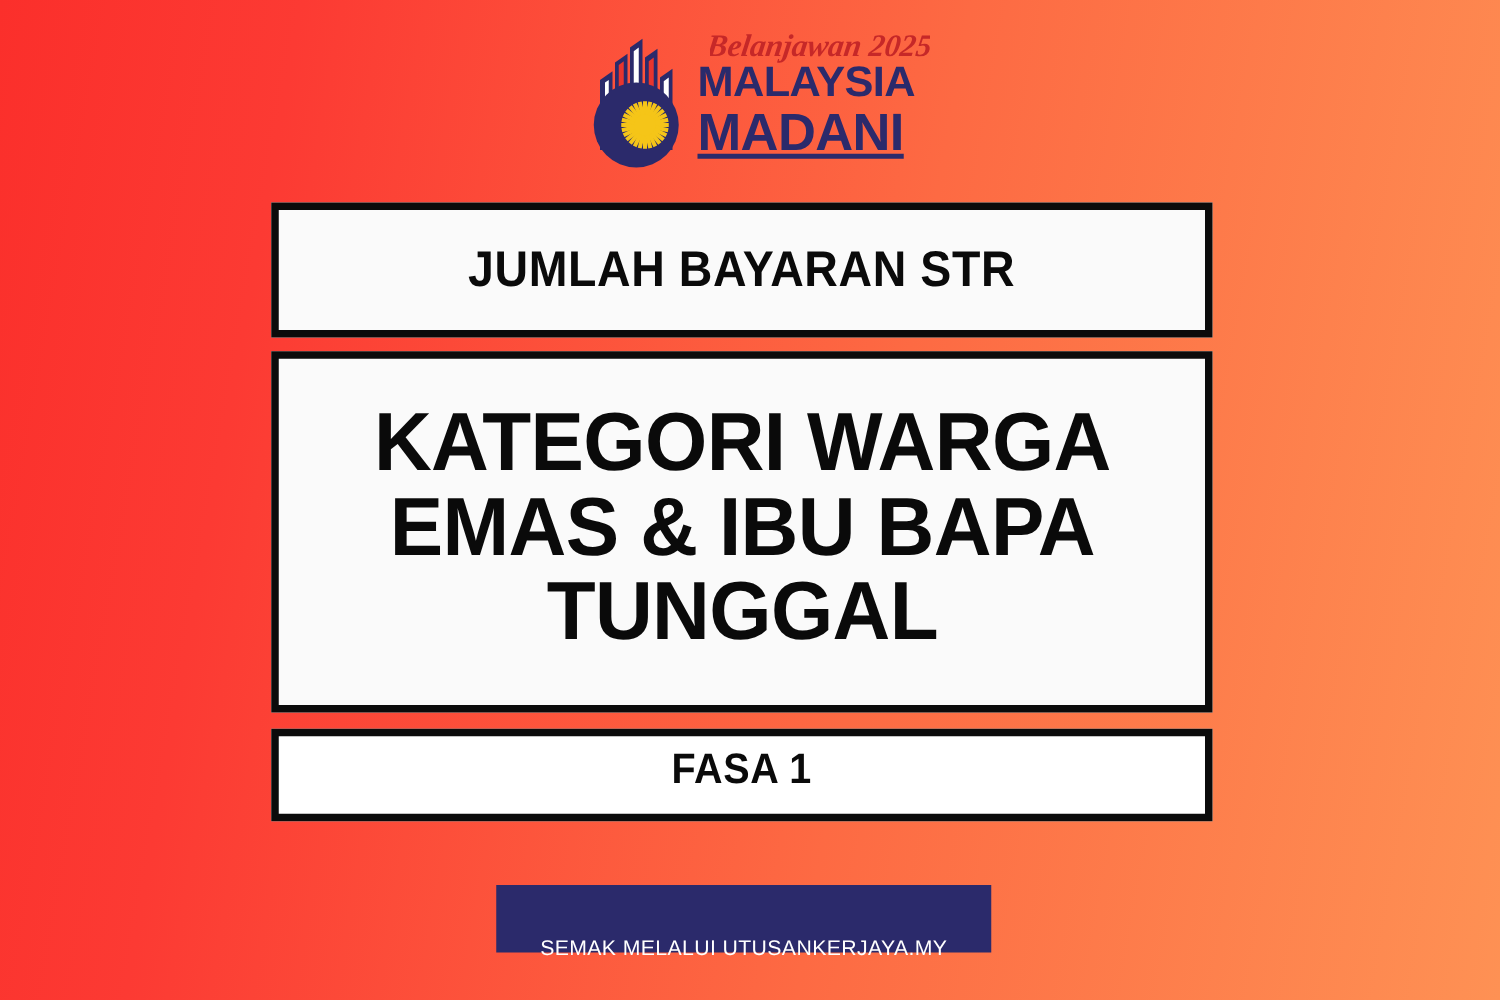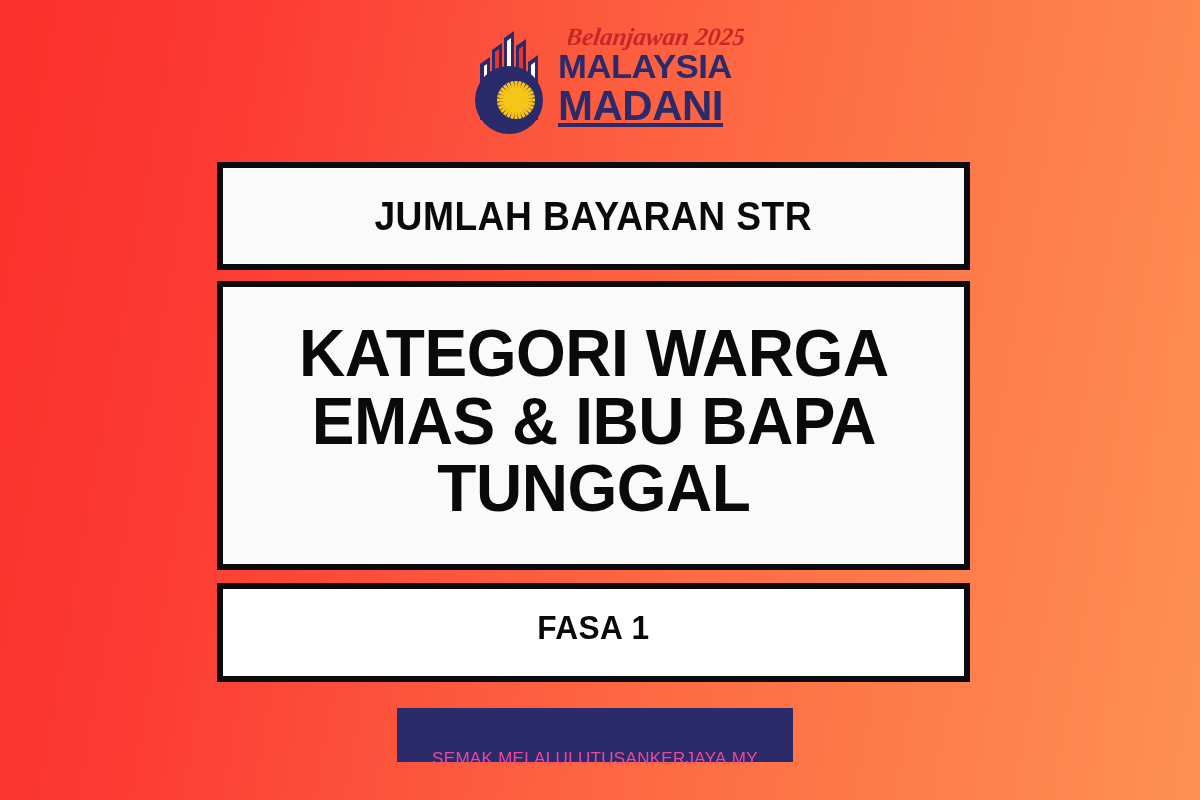--- a/index.html
+++ b/index.html
@@ -71,21 +71,21 @@
     background:#FAFAFA;
     border:6px solid #0B0B0B;
     display:flex;
     align-items:center;
     justify-content:center;
     text-align:center;
   }
 
   #panel-heading { top:162px; height:108px; }
   #panel-title   { top:281px; height:289px; }
-  #panel-phase   { top:583px; height:99px; background:#FFFFFF; }
+  #panel-phase   { top:583px; height:74px; background:#FFFFFF; }
 
   .panel-text {
     color:#0A0A0A;
     font-family:"Liberation Sans", sans-serif;
     font-weight:bold;
     text-transform:uppercase;
   }
 
   #heading-text {
     font-size:40px;
@@ -113,21 +113,21 @@
   #footer-bar {
     position:absolute;
     left:397px; top:708px;
     width:396px; height:54px;
     background:#2B2A6B;
     display:flex;
     align-items:center;
     justify-content:center;
   }
   #footer-text {
-    color:#ec4899;
+    color:#ffffff;
     font-size:17px;
     letter-spacing:0.3px;
     white-space:nowrap;
     font-family:"Liberation Sans", sans-serif;
     margin-top:48px;
   }
 </style>
 </head>
 <body>
 

